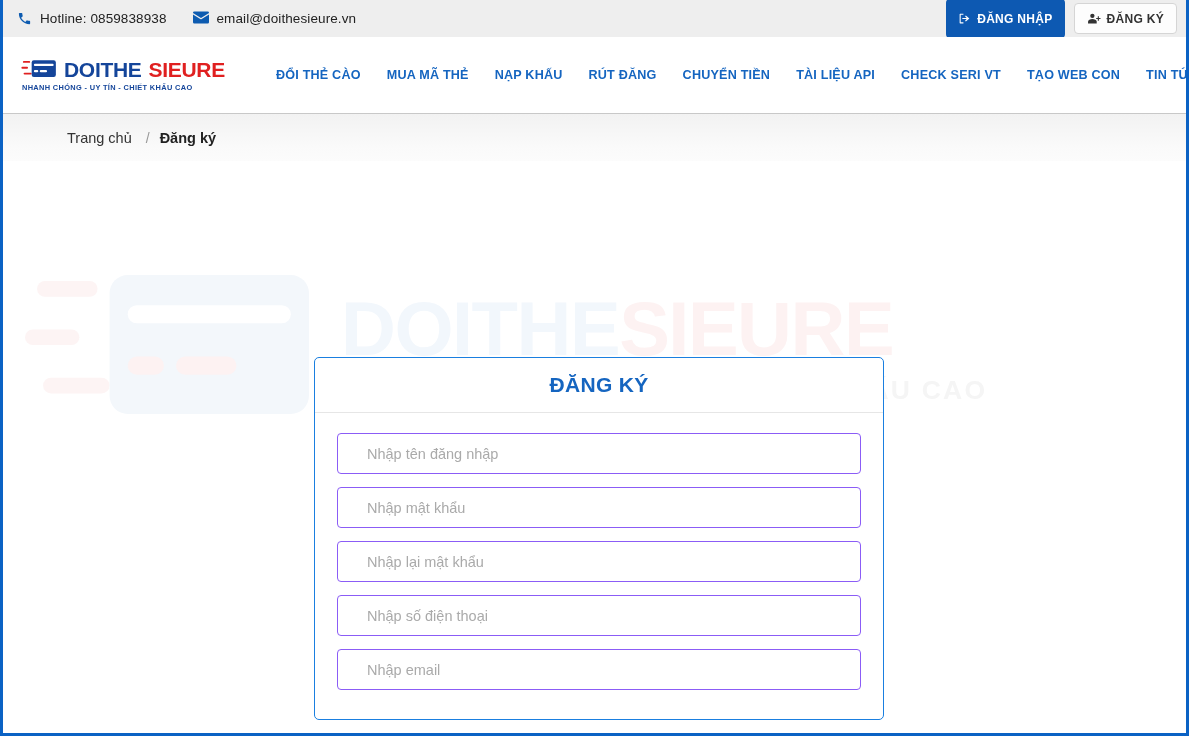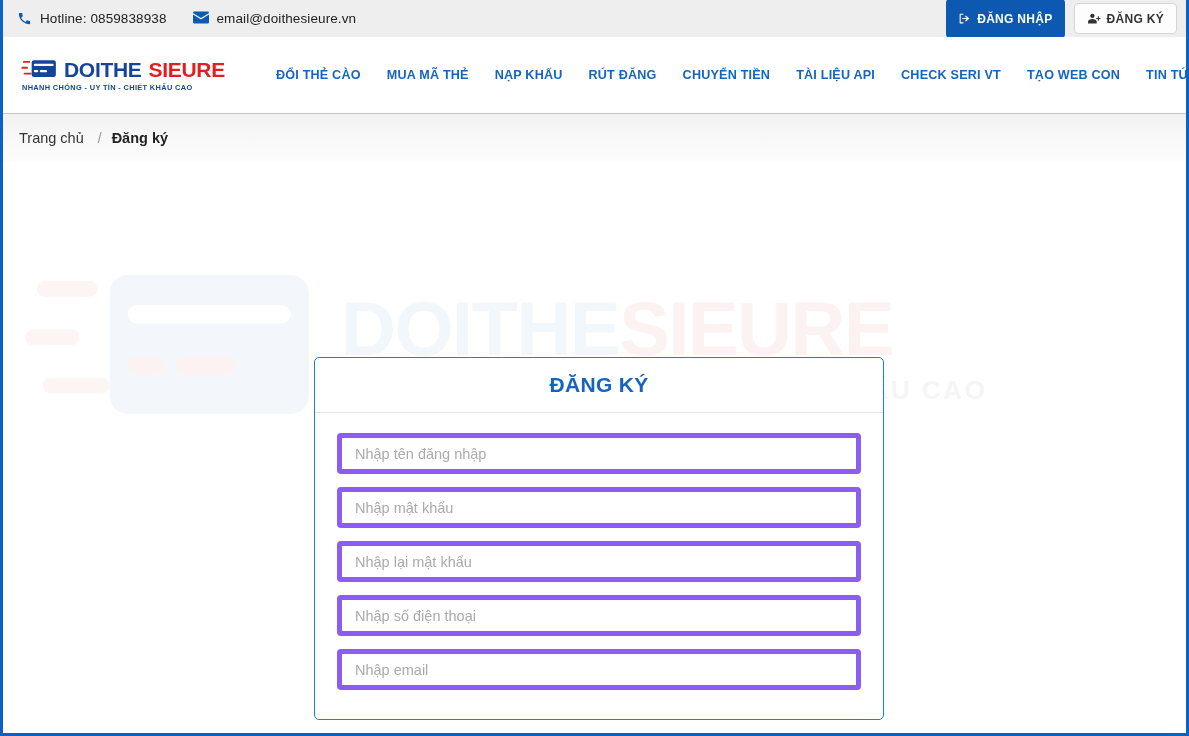--- a/index.html
+++ b/index.html
@@ -84,21 +84,21 @@
 
   
   .breadcrumb-bar {
     height: 48px;
     border-top: 1px solid #c8c8c8;
     background: linear-gradient(to bottom, #f2f2f2 0%, #fafafa 70%, #fcfcfc 100%);
     display: flex; align-items: center;
     padding-left: 12px;
   }
   .crumb {
-    font-size: 14.5px; color: #333; text-decoration: none; padding: 0 4px;
+    font-size: 14.5px; color: #333; text-decoration: none; padding: 0 4px; margin-left: 48px;
   }
   .crumb-sep { color: #999; font-size: 14px; padding: 0 10px; }
   .crumb-active { font-size: 14.5px; color: #222; font-weight: bold; }
 
   
   .main {
     position: relative;
     height: calc(736px - 37px - 76px - 48px - 3px);
     background: #fff;
     overflow: hidden;
@@ -140,23 +140,23 @@
     height: 55px;
     display: flex; align-items: center; justify-content: center;
     border-bottom: 1px solid #e6e6e6;
   }
   .card-title {
     font-size: 21px; font-weight: bold; color: #1565c0; letter-spacing: .3px;
   }
   .card-body { padding: 20px 22px 16px 22px; }
   .field {
     width: 100%; height: 41px;
-    border: 5px solid #8b5cf6; border-radius: 4px;
+    border: 1px solid #8b5cf6; border-radius: 4px;
     background: transparent;
-    padding: 0 13px;
+    padding: 0 29px;
     font-size: 14.5px; color: #333;
     font-family: "Liberation Sans", sans-serif;
     outline: none;
     margin-bottom: 13px;
     display: block;
   }
   .field::placeholder { color: #aaaaaa; }
 </style>
 </head>
 <body>

